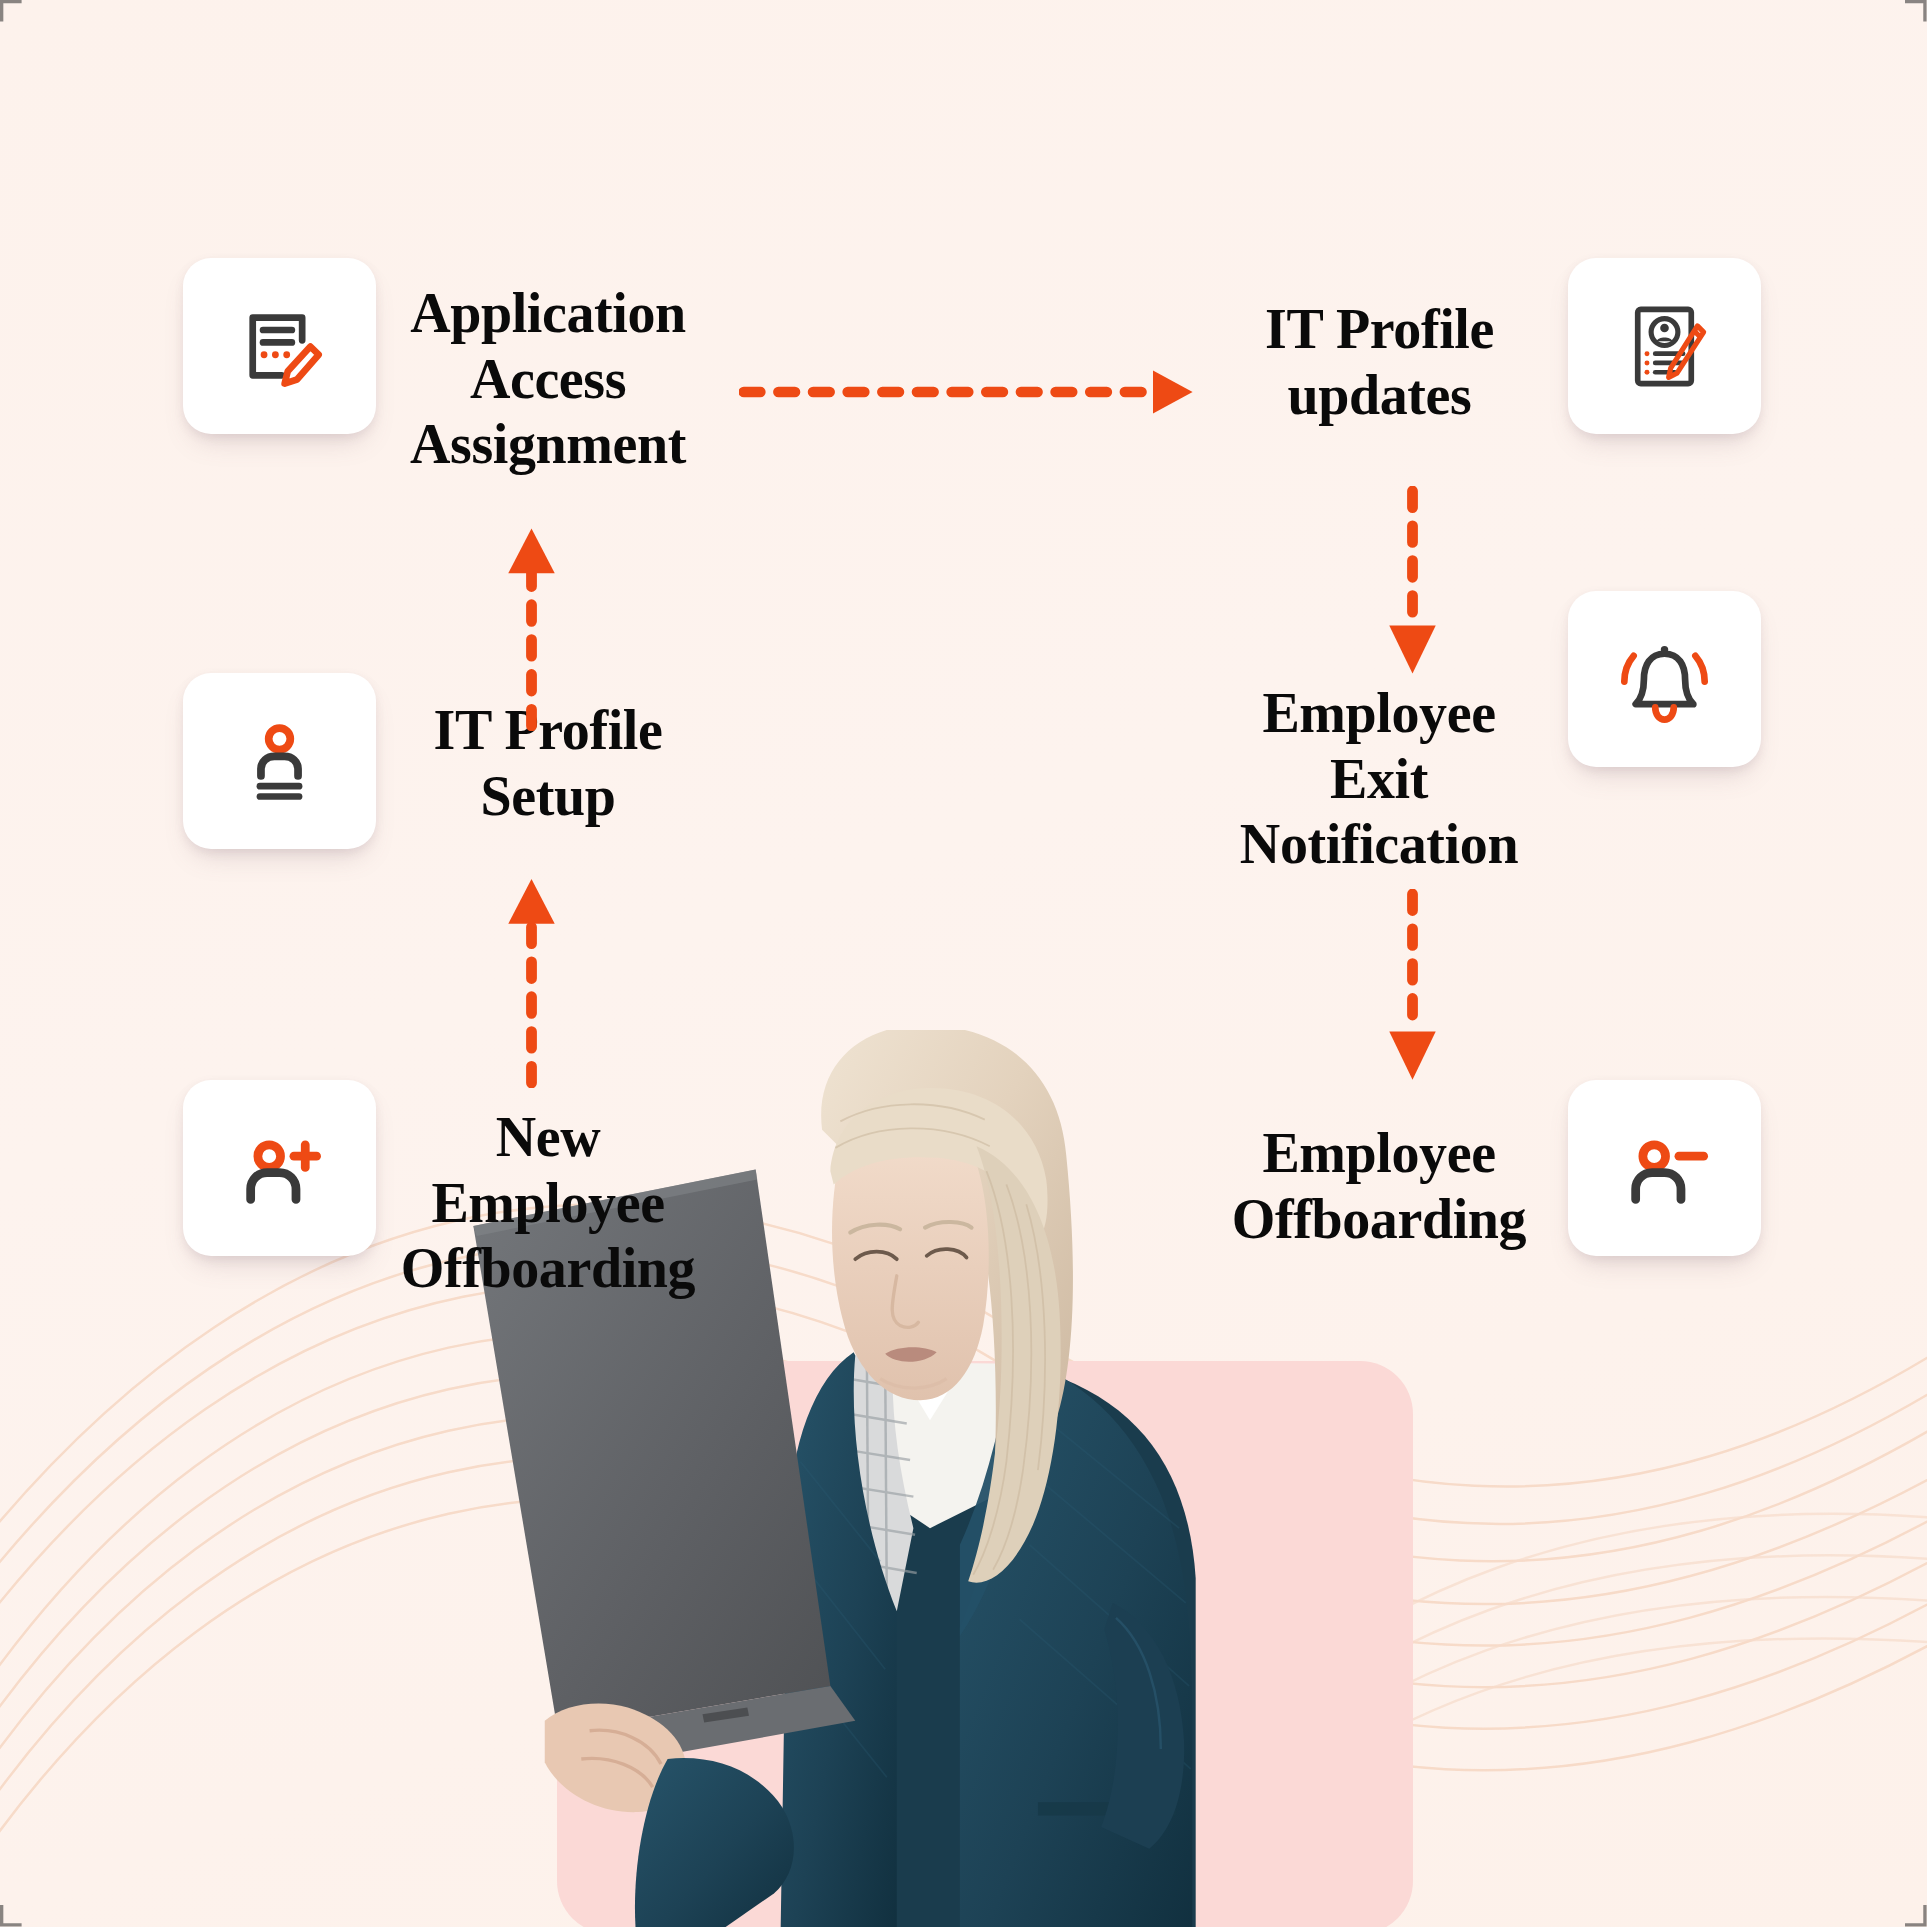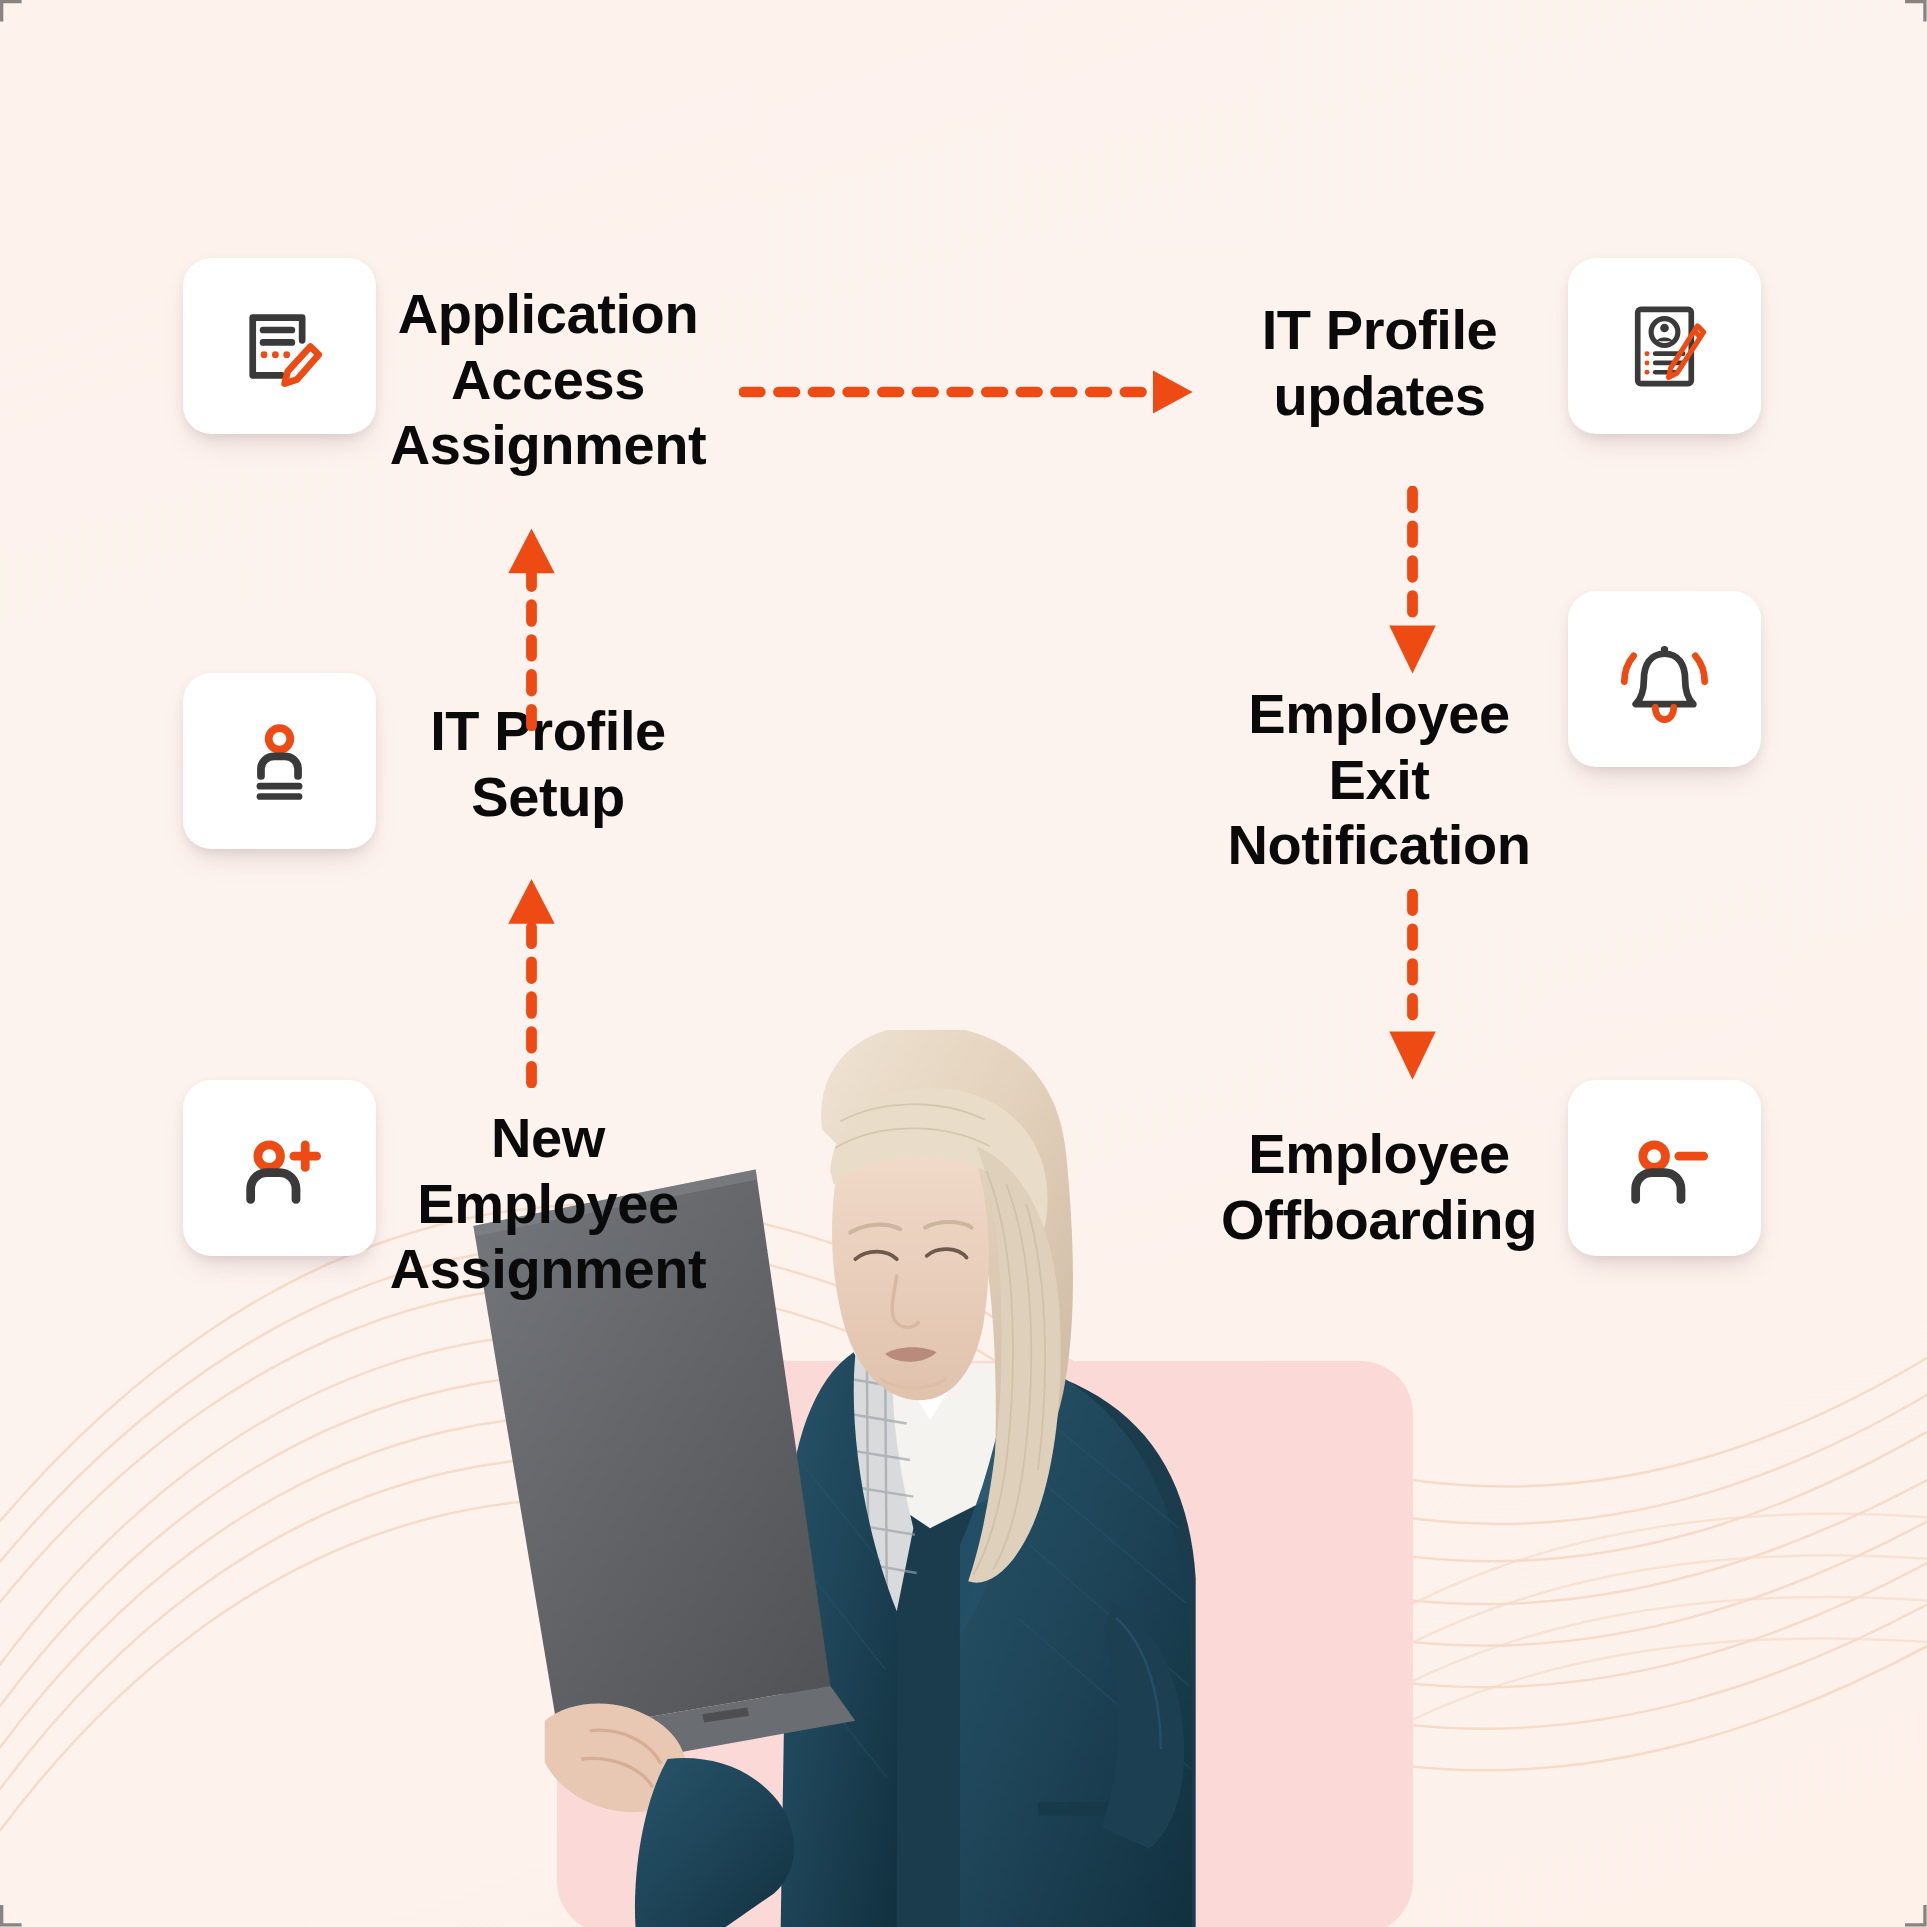--- a/index.html
+++ b/index.html
@@ -42,20 +42,21 @@
   
   .label{
     position:absolute;
     font-weight:700;
     color:#0a0a0a;
     font-size:56px;
     line-height:1.17;
     letter-spacing:-0.4px;
     text-align:center;
     white-space:pre-line;
+    font-family:Liberation Serif, serif;
   }
   .l1{left:357px;top:281px;width:382px;}
   .l2{left:390px;top:698px;width:316px;}
   .l3{left:357px;top:1105px;width:382px;}
   .l4{left:1205px;top:297px;width:349px;}
   .l5{left:1196px;top:681px;width:366px;}
   .l6{left:1188px;top:1121px;width:382px;}
   
   .arrow{position:absolute;pointer-events:none;}
   .a-h{left:739px;top:359px;width:465px;height:66px;}
@@ -278,21 +279,21 @@
     </svg>
   </div>
 
   <div class="label l1">Application
 Access
 Assignment</div>
   <div class="label l2">IT Profile
 Setup</div>
   <div class="label l3">New
 Employee
-Assignment</div>
+Offboarding</div>
   <div class="label l4">IT Profile
 updates</div>
   <div class="label l5">Employee
 Exit
 Notification</div>
   <div class="label l6">Employee
 Offboarding</div>
 
   <svg class="arrow a-h" viewBox="0 0 560 80">
     <path d="M4 40 H 500" stroke="#ee4a14" stroke-width="13" stroke-linecap="round" stroke-dasharray="20 22" fill="none"></path>

